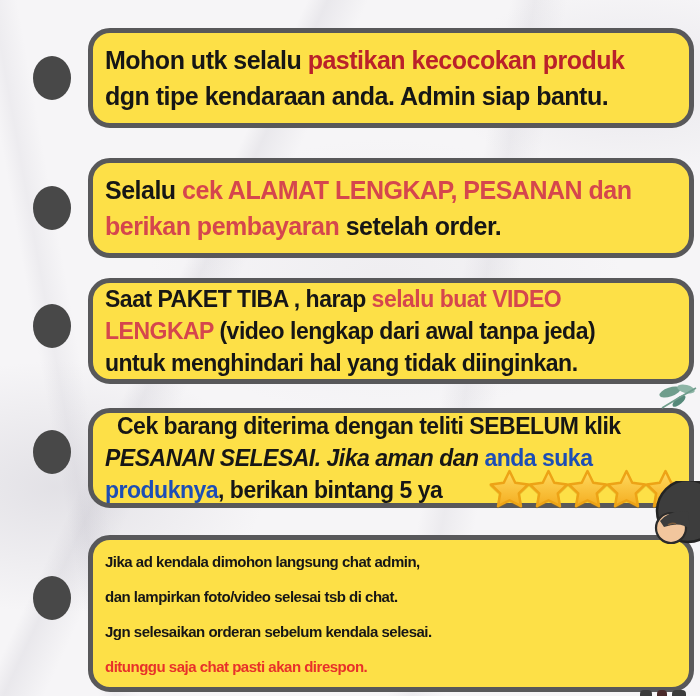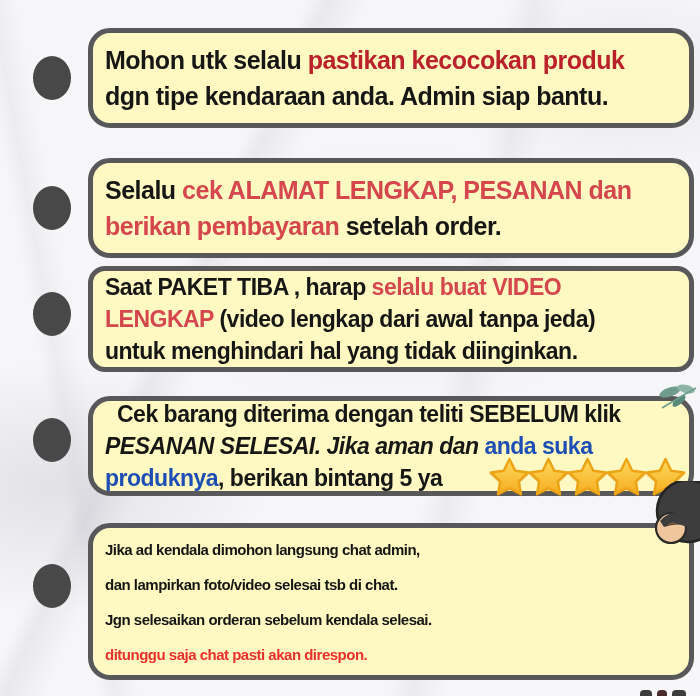--- a/index.html
+++ b/index.html
@@ -11,39 +11,39 @@
       radial-gradient(ellipse 300px 180px at 8% 70%, rgba(190,188,198,.35), transparent 70%),
       radial-gradient(ellipse 260px 140px at 90% 12%, rgba(198,196,206,.28), transparent 70%),
       radial-gradient(ellipse 340px 200px at 55% 40%, rgba(205,203,212,.18), transparent 70%),
       linear-gradient(115deg, transparent 30%, rgba(182,180,192,.20) 32%, transparent 36%),
       linear-gradient(100deg, transparent 62%, rgba(182,180,192,.16) 65%, transparent 69%),
       linear-gradient(80deg, transparent 12%, rgba(182,180,192,.14) 14%, transparent 17%);
   }
   .poster{position:absolute;inset:0;padding-top:28px;box-sizing:border-box;}
   .row{position:relative;margin-left:88px;width:606px;}
   .row-1{height:100px;margin-bottom:30px;}
-  .row-2{height:100px;margin-bottom:8px;}
+  .row-2{height:100px;margin-bottom:20px;}
   .row-3{height:106px;margin-bottom:24px;}
   .row-4{height:100px;margin-bottom:27px;}
   .row-5{height:157px;}
   .bullet{
     position:absolute;left:-55px;top:28px;width:38px;height:44px;
     background:#484848;border-radius:50%;
   }
   .row-3 .bullet{top:26px;}
   .row-4 .bullet{top:22px;}
   .row-5 .bullet{top:41px;}
   .box{
     position:relative;width:100%;height:100%;box-sizing:border-box;
-    background:#fef9c3;border:5px solid #58585a;border-radius:22px;
+    background:#fde047;border:5px solid #58585a;border-radius:22px;
     display:flex;flex-direction:column;justify-content:center;
     padding:4px 18px 4px 12px;font-weight:bold;letter-spacing:-0.5px;
   }
   .row-1 .box,.row-2 .box{font-size:25px;line-height:36px;}
-  .row-3 .box{font-size:23px;line-height:32px;border-radius:17px;}
+  .row-3 .box{font-size:23px;line-height:32px;}
   .row-4 .box{font-size:23px;line-height:32px;}
   .row-5 .box{font-size:15px;line-height:35px;}
   .line{white-space:pre;}
   .star-row{position:absolute;right:2px;bottom:-8px;display:flex;}
   .star-row svg{width:43px;height:43px;margin-left:-4px;filter:drop-shadow(0 1px 0 rgba(180,120,0,.25));}
   .leaf-decor{position:absolute;right:0;top:376px;width:48px;height:40px;z-index:1;}
   .peek-head{position:absolute;right:0;top:481px;width:46px;height:69px;z-index:6;overflow:hidden;}
   .bottom-marks{position:absolute;right:14px;bottom:0;display:flex;gap:5px;z-index:2;}
   .bottom-marks i{display:block;width:12px;height:6px;background:#3c3c3c;border-radius:4px 4px 0 0;}
   .bottom-marks i:nth-child(2){width:10px;background:#4a2a2a;}

